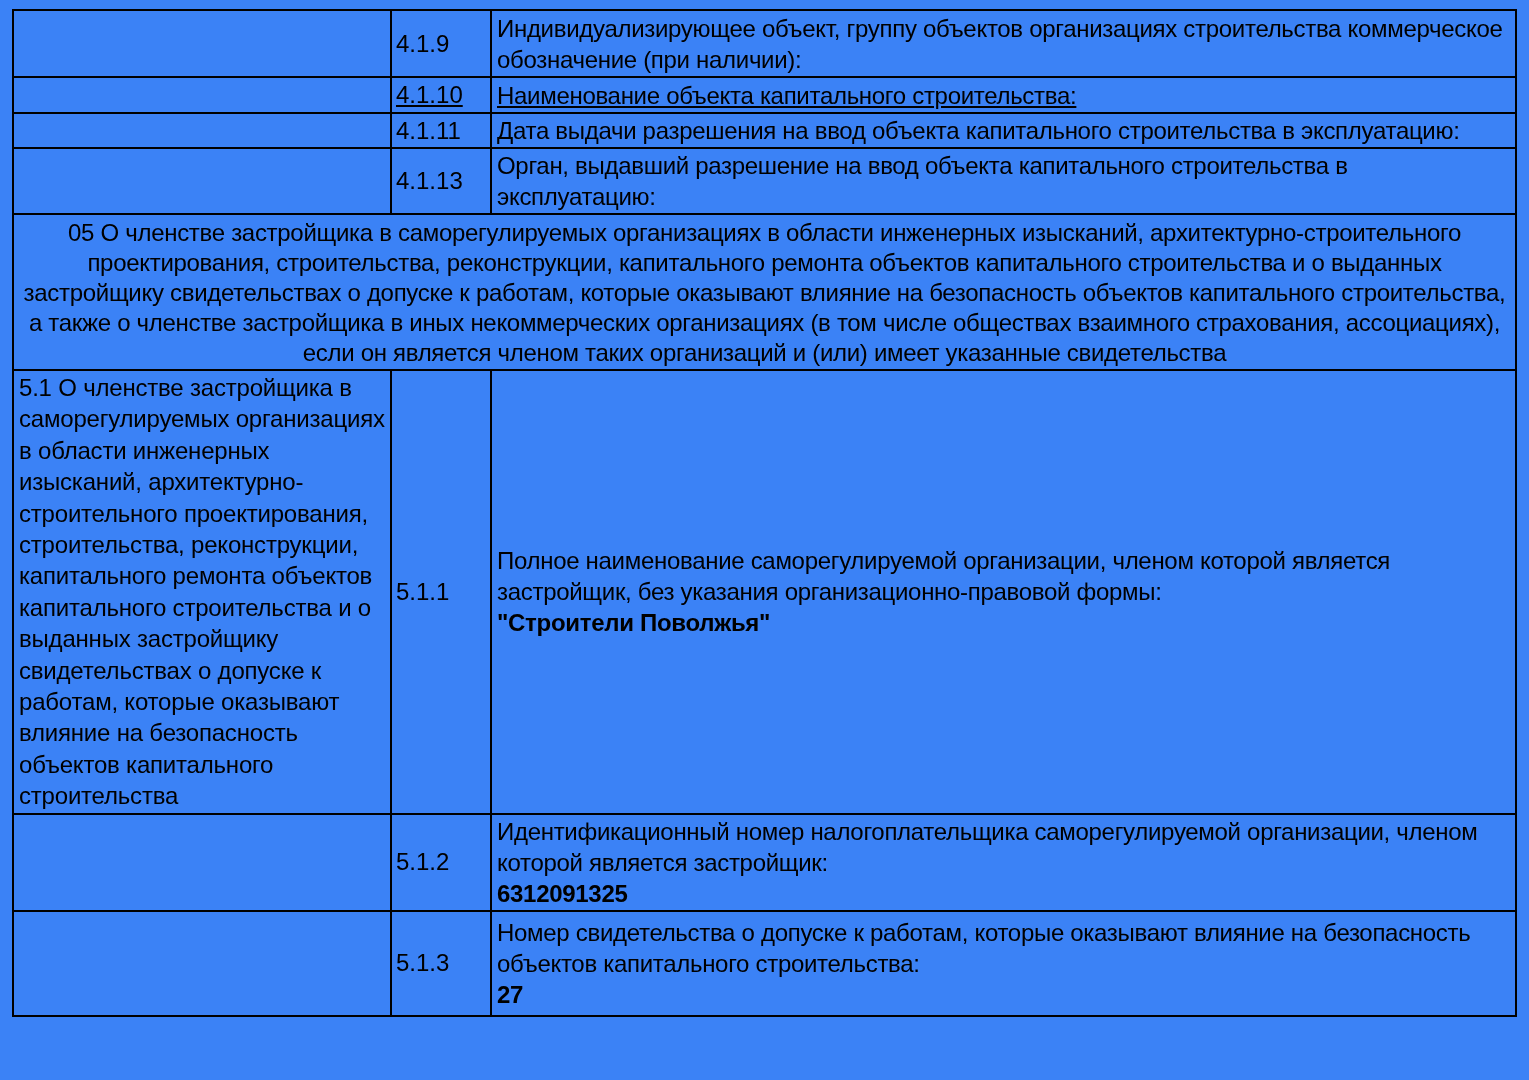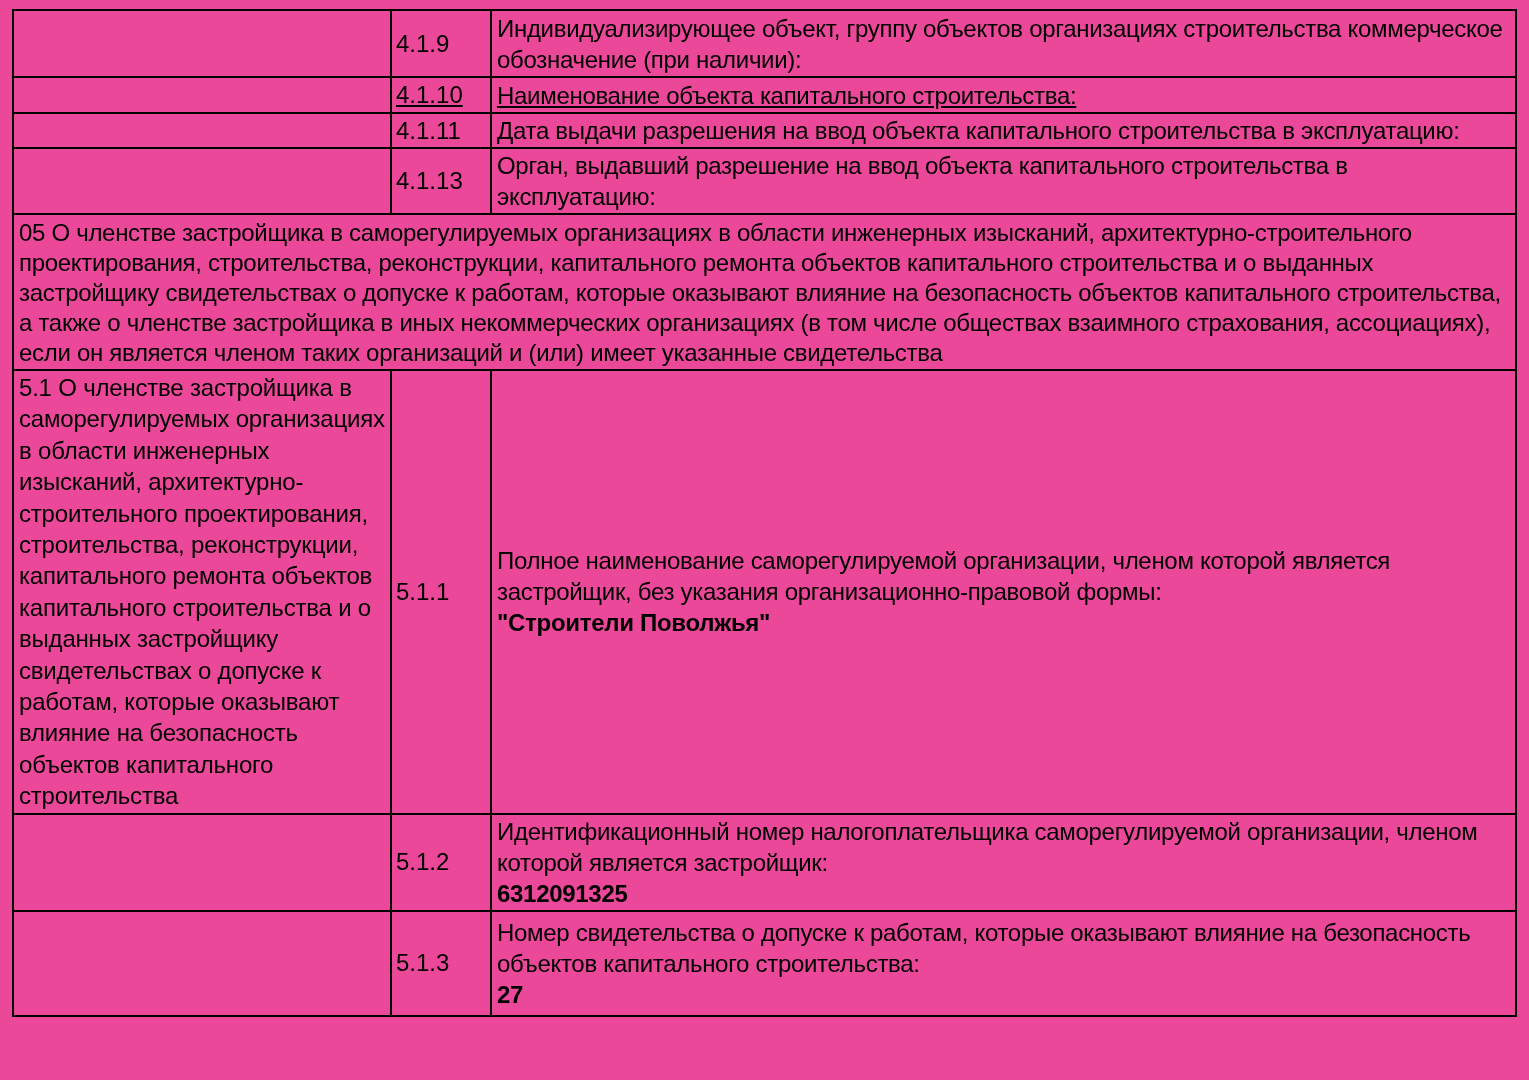--- a/index.html
+++ b/index.html
@@ -3,21 +3,21 @@
 <meta charset="utf-8">
 <style>
   * { box-sizing: border-box; }
   html, body { margin: 0; padding: 0; background: #ffffff; }
   body { font-family: "Liberation Sans", sans-serif; color: #000; }
 
   .page {
     position: relative;
     width: 1529px;
     height: 1080px;
-    background: #ec4899;
+    background: #3b82f6;
     overflow: hidden;
   }
 
   table.decl {
     position: absolute;
     left: 12px;
     top: 9px;
     width: 1503px;
     border-collapse: collapse;
     table-layout: fixed;
@@ -31,21 +31,21 @@
     line-height: 30px;
     color: #000;
     overflow: hidden;
     word-wrap: break-word;
   }
 
   
   tr.h67  { height: 67px; }
   tr.h36  { height: 36px; text-decoration: underline; }
   tr.h35  { height: 35px; }
-  tr.h150 { height: 150px; }
+  tr.h150 { height: 150px; text-align: center; }
   tr.h440 { height: 440px; }
   tr.h90  { height: 90px; }
   tr.h105 { height: 105px; }
 
   td.num-cell {
     vertical-align: middle;
     padding-left: 4px;
     letter-spacing: 0;
   }
 

